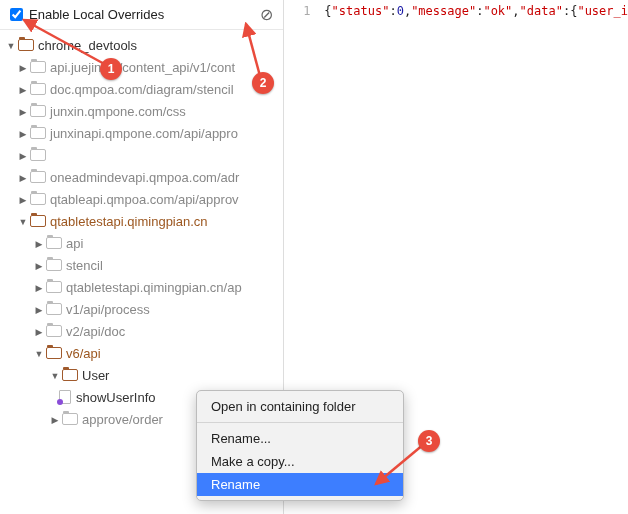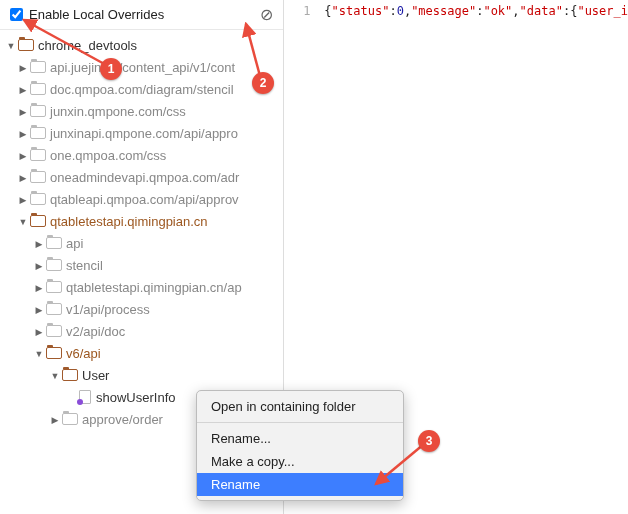--- a/index.html
+++ b/index.html
@@ -94,21 +94,21 @@
     background: #8a4dd8;
     border-radius: 50%;
   }
   .label { font-size: 13px; color: #333; }
   .label.dim { color: #888; }
   .label.brown { color: #9c5720; }
   .pad1 { padding-left: 6px; }
   .pad2 { padding-left: 18px; }
   .pad3 { padding-left: 34px; }
   .pad4 { padding-left: 50px; }
-  .pad5 { padding-left: 66px; }
+  .pad5 { padding-left: 46px; }
   .editor {
     flex: 1;
     padding: 4px 0 0 0;
     display: flex;
     font-family: Menlo, Consolas, monospace;
     font-size: 12px;
   }
   .gutter {
     width: 40px;
     text-align: right;
@@ -191,21 +191,20 @@
           <span class="label dim">junxin.qmpone.com/css</span>
         </div>
       <div class="row pad2">
           <span class="arrow collapsed"></span>
           <span class="folder-icon"></span>
           <span class="label dim">junxinapi.qmpone.com/api/appro</span>
         </div>
       <div class="row pad2">
           <span class="arrow collapsed"></span>
           <span class="folder-icon"></span>
-          <span class="label dim">one.qmpoa.com/css</span>
         </div>
       <div class="row pad2">
           <span class="arrow collapsed"></span>
           <span class="folder-icon"></span>
           <span class="label dim">oneadmindevapi.qmpoa.com/adr</span>
         </div>
       <div class="row pad2">
           <span class="arrow collapsed"></span>
           <span class="folder-icon"></span>
           <span class="label dim">qtableapi.qmpoa.com/api/approv</span>

